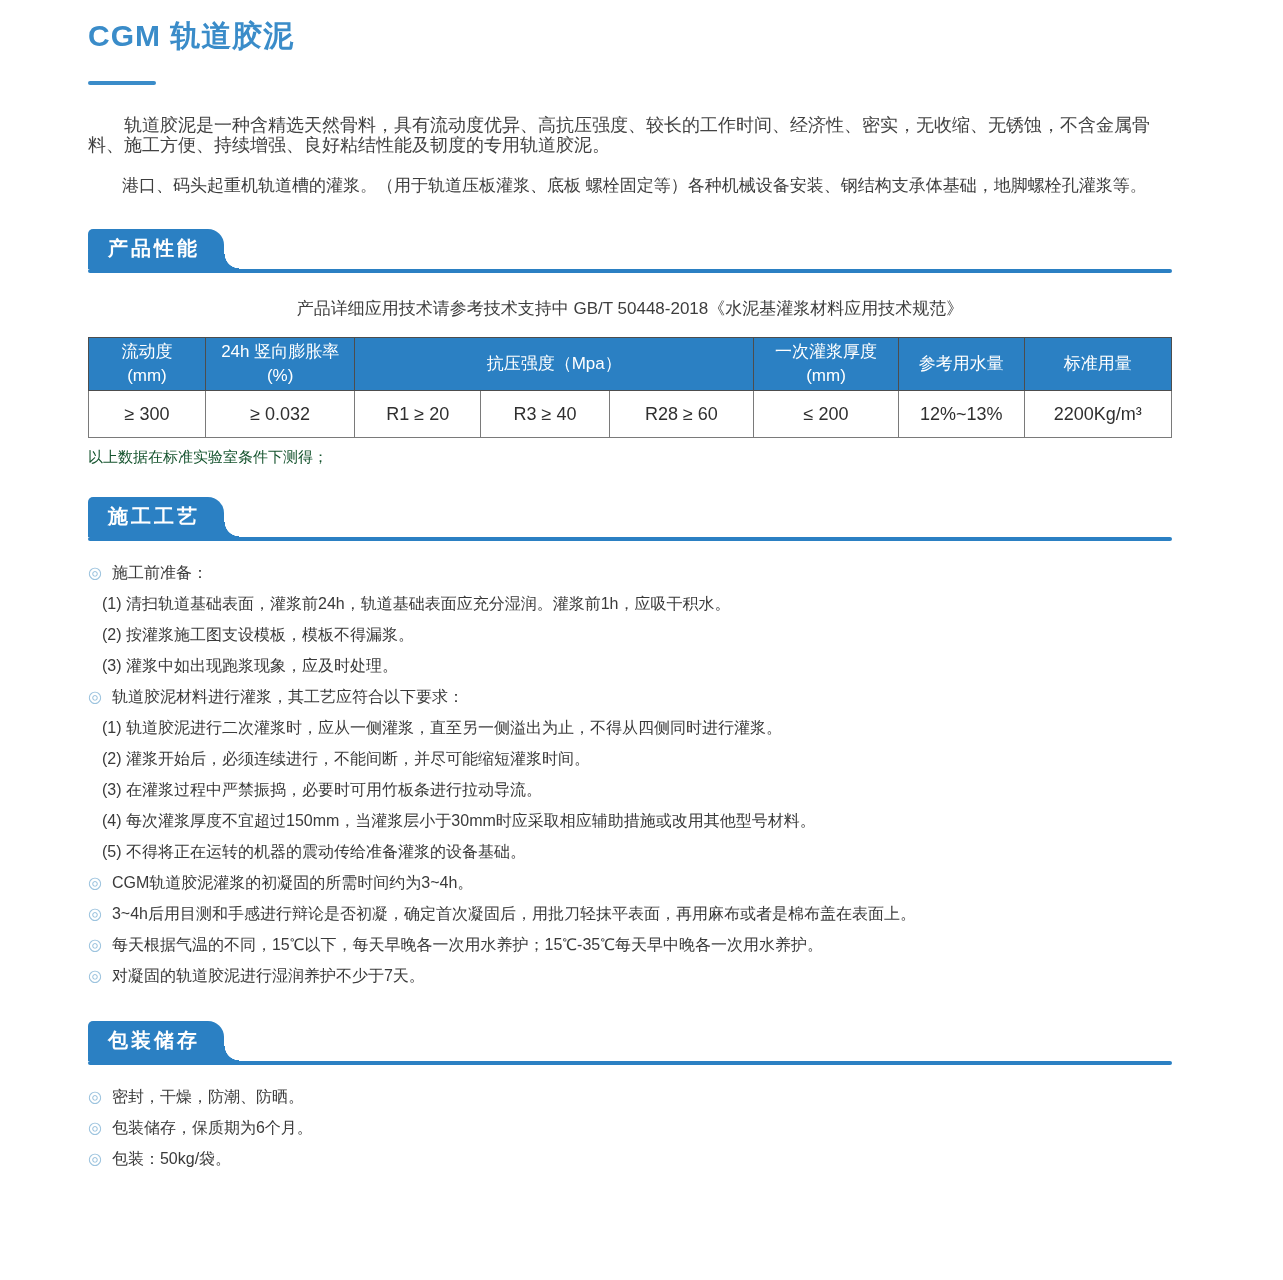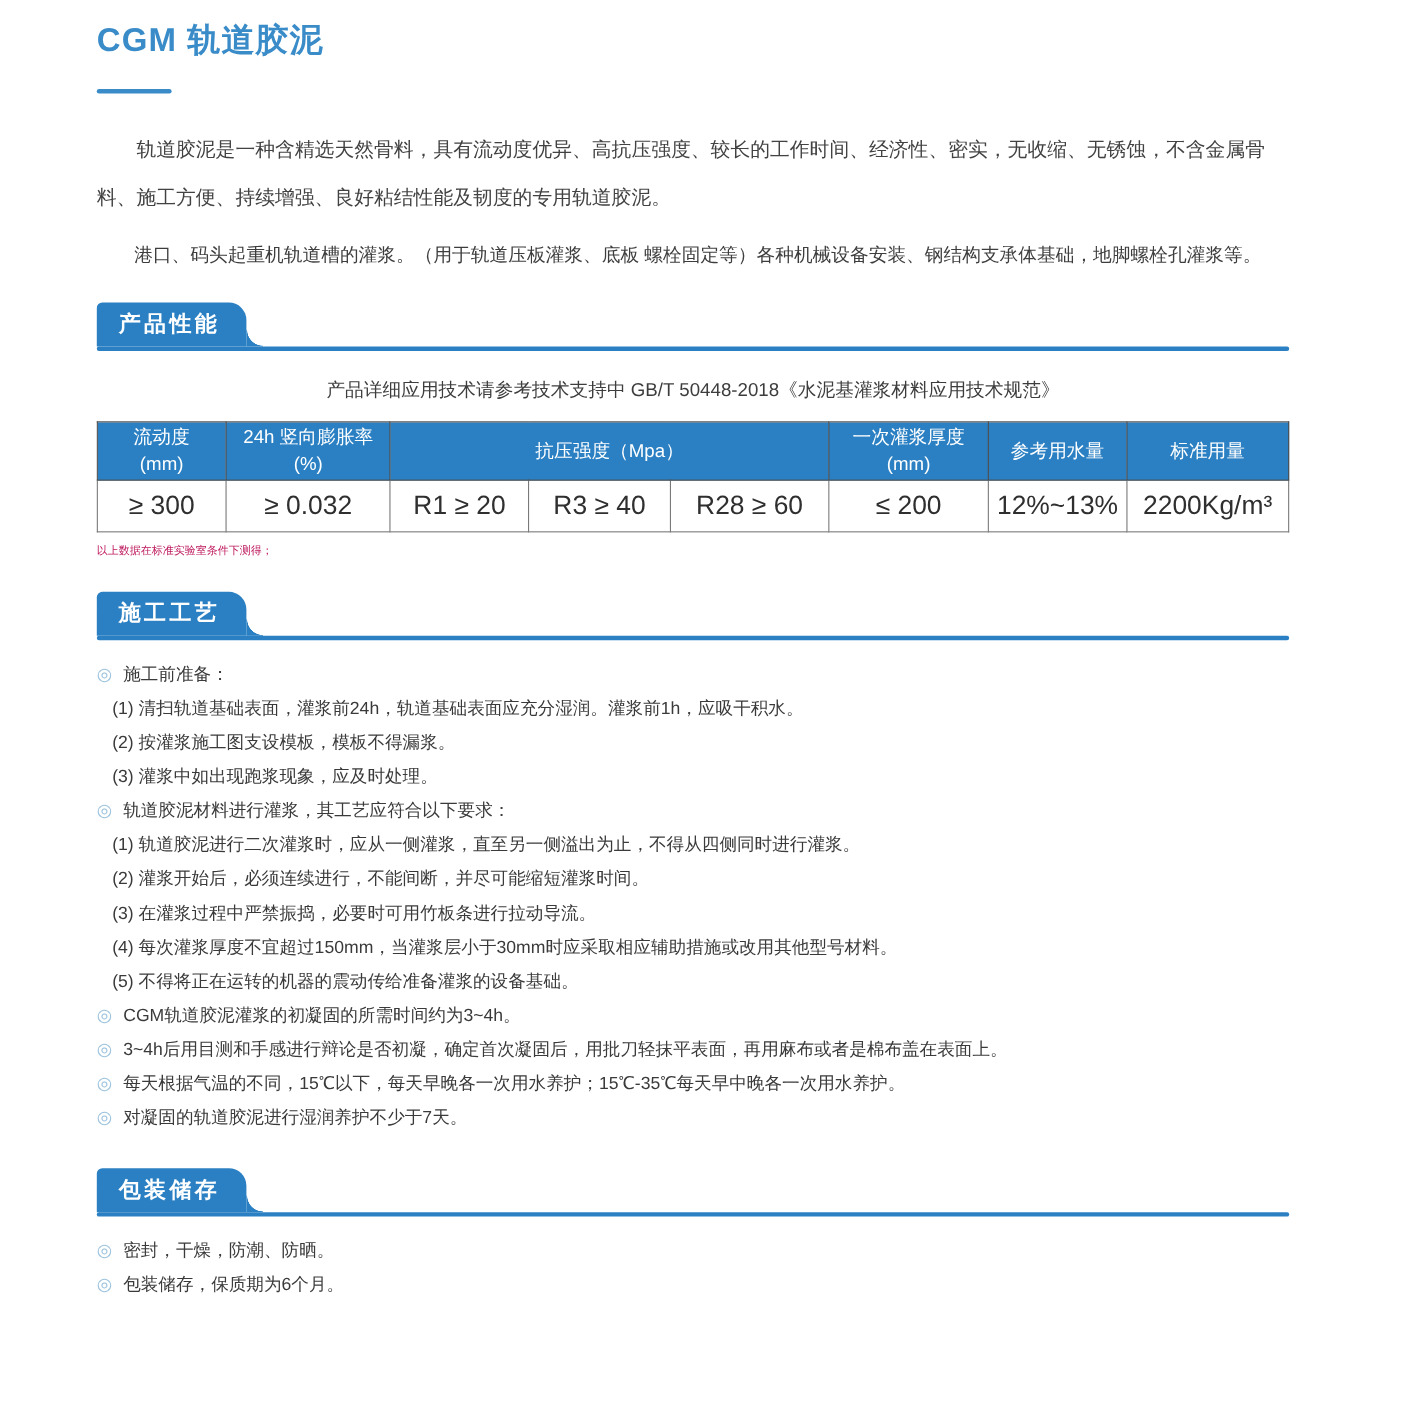--- a/index.html
+++ b/index.html
@@ -32,21 +32,21 @@
   }
   .title-underline {
     width: 68px; height: 4px;
     background: var(--title);
     border-radius: 2px;
     margin-top: 24px;
   }
   .intro {
     margin-top: 30px;
     font-size: 18px;
-    line-height: 43px;
+    line-height: 20px;
     text-indent: 2em;
     color: #424242;
   }
   .section-head { margin-top: 30px; }
   .tab {
     position: relative;
     display: inline-block;
     background: var(--accent);
     color: #fff;
     font-size: 20px;
@@ -94,32 +94,32 @@
     line-height: 24px;
     white-space: pre-line;
     border: 1px solid #4d4d4d;
     height: 52px;
     vertical-align: middle;
     text-align: center;
     padding: 2px;
   }
   table.spec td {
     border: 1px solid #7a7a7a;
-    font-size: 24px;
+    font-size: 18px;
     text-align: center;
     vertical-align: middle;
     height: 47px;
     color: #2f2f2f;
     background: #fff;
     margin-top: 46px;
   }
   .note {
     margin-top: 10px;
-    font-size: 10px;
-    color: #be185d;
+    font-size: 15px;
+    color: #14532d;
   }
   .list { margin-top: 16px; }
   .li {
     display: flex;
     align-items: flex-start;
     font-size: 16px;
     line-height: 31px;
     color: #3a3a3a;
   }
   .li .bullet {

